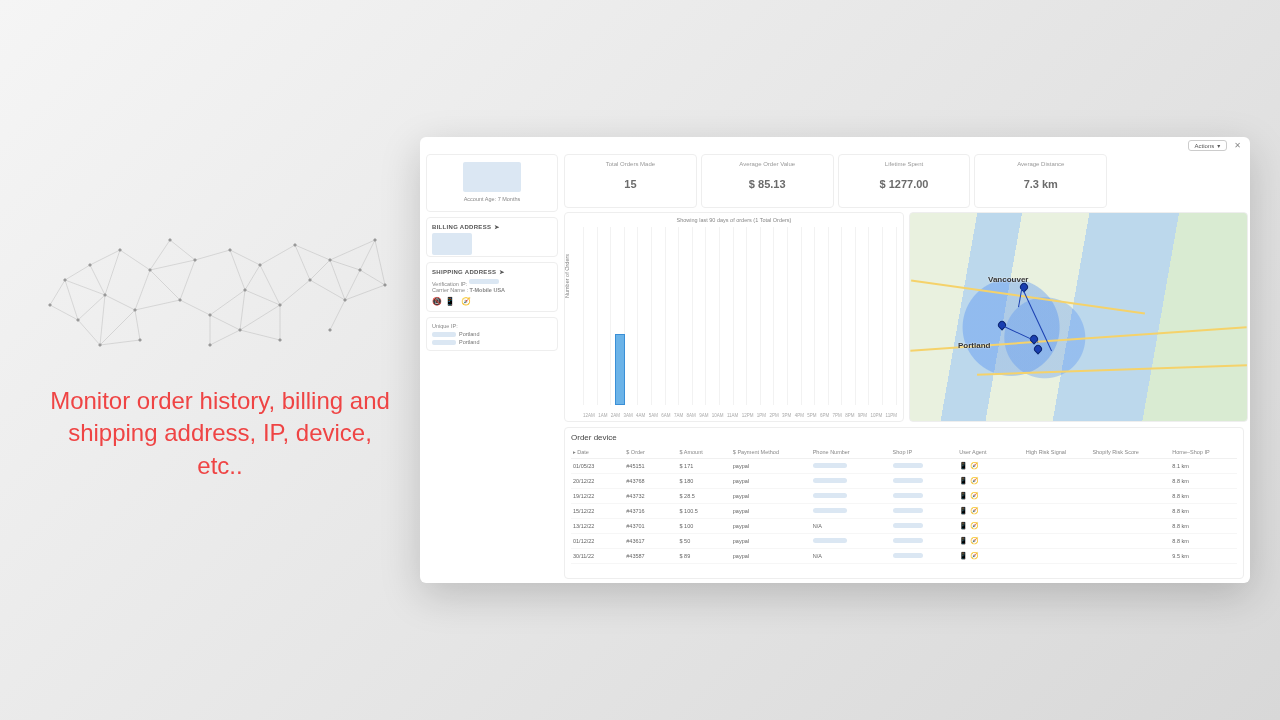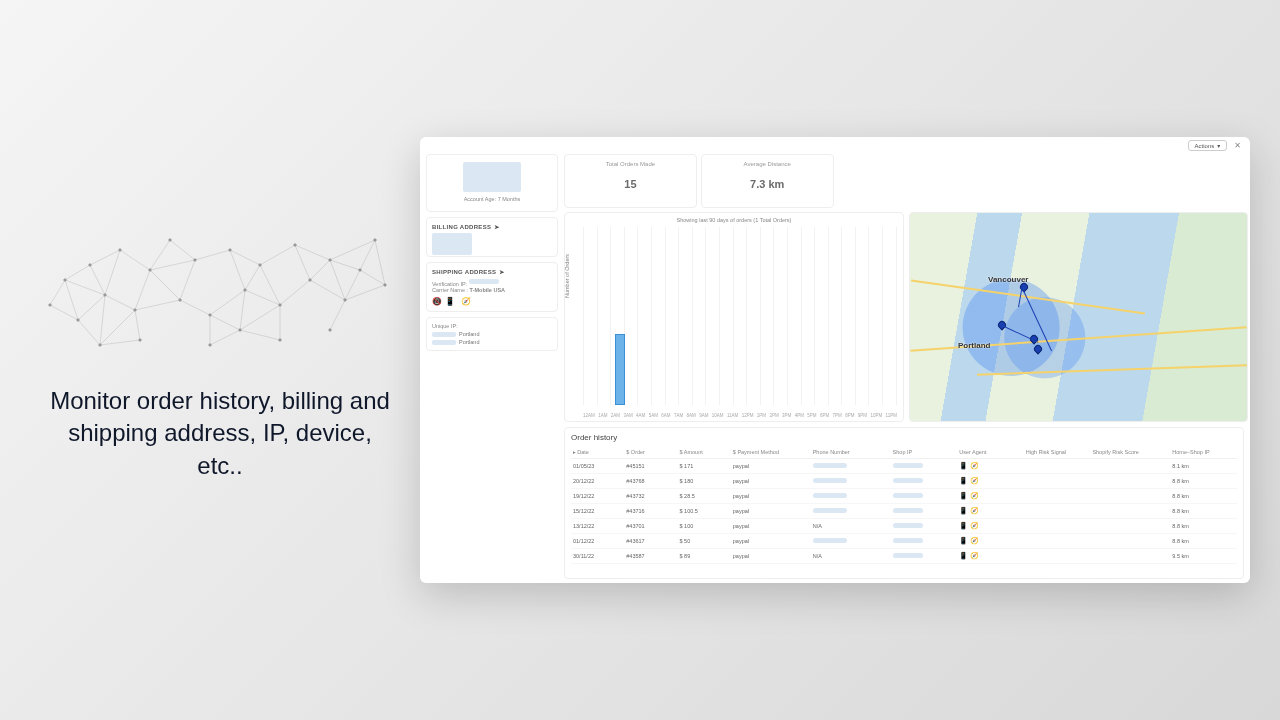--- a/index.html
+++ b/index.html
@@ -6,21 +6,21 @@
   body {
     width: 1280px; height: 720px;
     background: linear-gradient(135deg, #f5f5f5 0%, #d8d8d8 100%);
     font-family: -apple-system, Helvetica, Arial, sans-serif;
     overflow: hidden;
     color: #333;
   }
   .stage { position: relative; width: 1280px; height: 720px; }
   .caption {
     position: absolute; left: 50px; top: 385px; width: 340px;
-    text-align: center; font-size: 24px; color: #0f172a; line-height: 1.35;
+    text-align: center; font-size: 24px; color: #ef4444; line-height: 1.35;
   }
   .cheetah {
     position: absolute; left: 30px; top: 210px; width: 380px; height: 160px;
     opacity: 0.55;
   }
   .cheetah svg { width: 100%; height: 100%; }
 
   .app {
     position: absolute; left: 420px; top: 137px;
     width: 830px; height: 446px;
@@ -259,20 +259,28 @@
           </div>
       </div>
     </div>
 
     <div class="kpis" id="kpi-row">
         <div class="kpi">
           <div class="lbl">Total Orders Made</div>
           <div class="val">15</div>
         </div>
         <div class="kpi">
+          <div class="lbl">Average Order Value</div>
+          <div class="val">$ 85.13</div>
+        </div>
+        <div class="kpi">
+          <div class="lbl">Lifetime Spent</div>
+          <div class="val">$ 1277.00</div>
+        </div>
+        <div class="kpi">
           <div class="lbl">Average Distance</div>
           <div class="val">7.3 km</div>
         </div>
       </div>
 
     <div class="chart">
       <div class="chart-title">Showing last 90 days of orders (1 Total Orders)</div>
       <div class="ylab">Number of Orders</div>
       <div class="plot">
         <div class="grid-v" id="gridv">
@@ -340,21 +348,21 @@
       <div class="pin" style="left:110px; top:70px"></div>
       <div class="pin" style="left:88px; top:108px"></div>
       <div class="pin" style="left:120px; top:122px"></div>
       <div class="pin" style="left:124px; top:132px"></div>
       <div class="line" style="left:92px; top:112px; width:40px; transform: rotate(25deg)"></div>
       <div class="line" style="left:112px; top:74px; width:20px; transform: rotate(100deg)"></div>
       <div class="line" style="left:112px; top:74px; width:70px; transform: rotate(65deg)"></div>
     </div>
 
     <div class="history">
-      <h4>Order history</h4>
+      <h4>Order device</h4>
       <table>
         <thead>
             <tr id="oh-head">
               <th style="width: 8%;">▸ Date</th>
               <th style="width: 8%;">$ Order</th>
               <th style="width: 8%;">$ Amount</th>
               <th style="width: 12%;">$ Payment Method</th>
               <th style="width: 12%;">Phone Number</th>
               <th style="width: 10%;">Shop IP</th>
               <th style="width: 10%;">User Agent</th>

